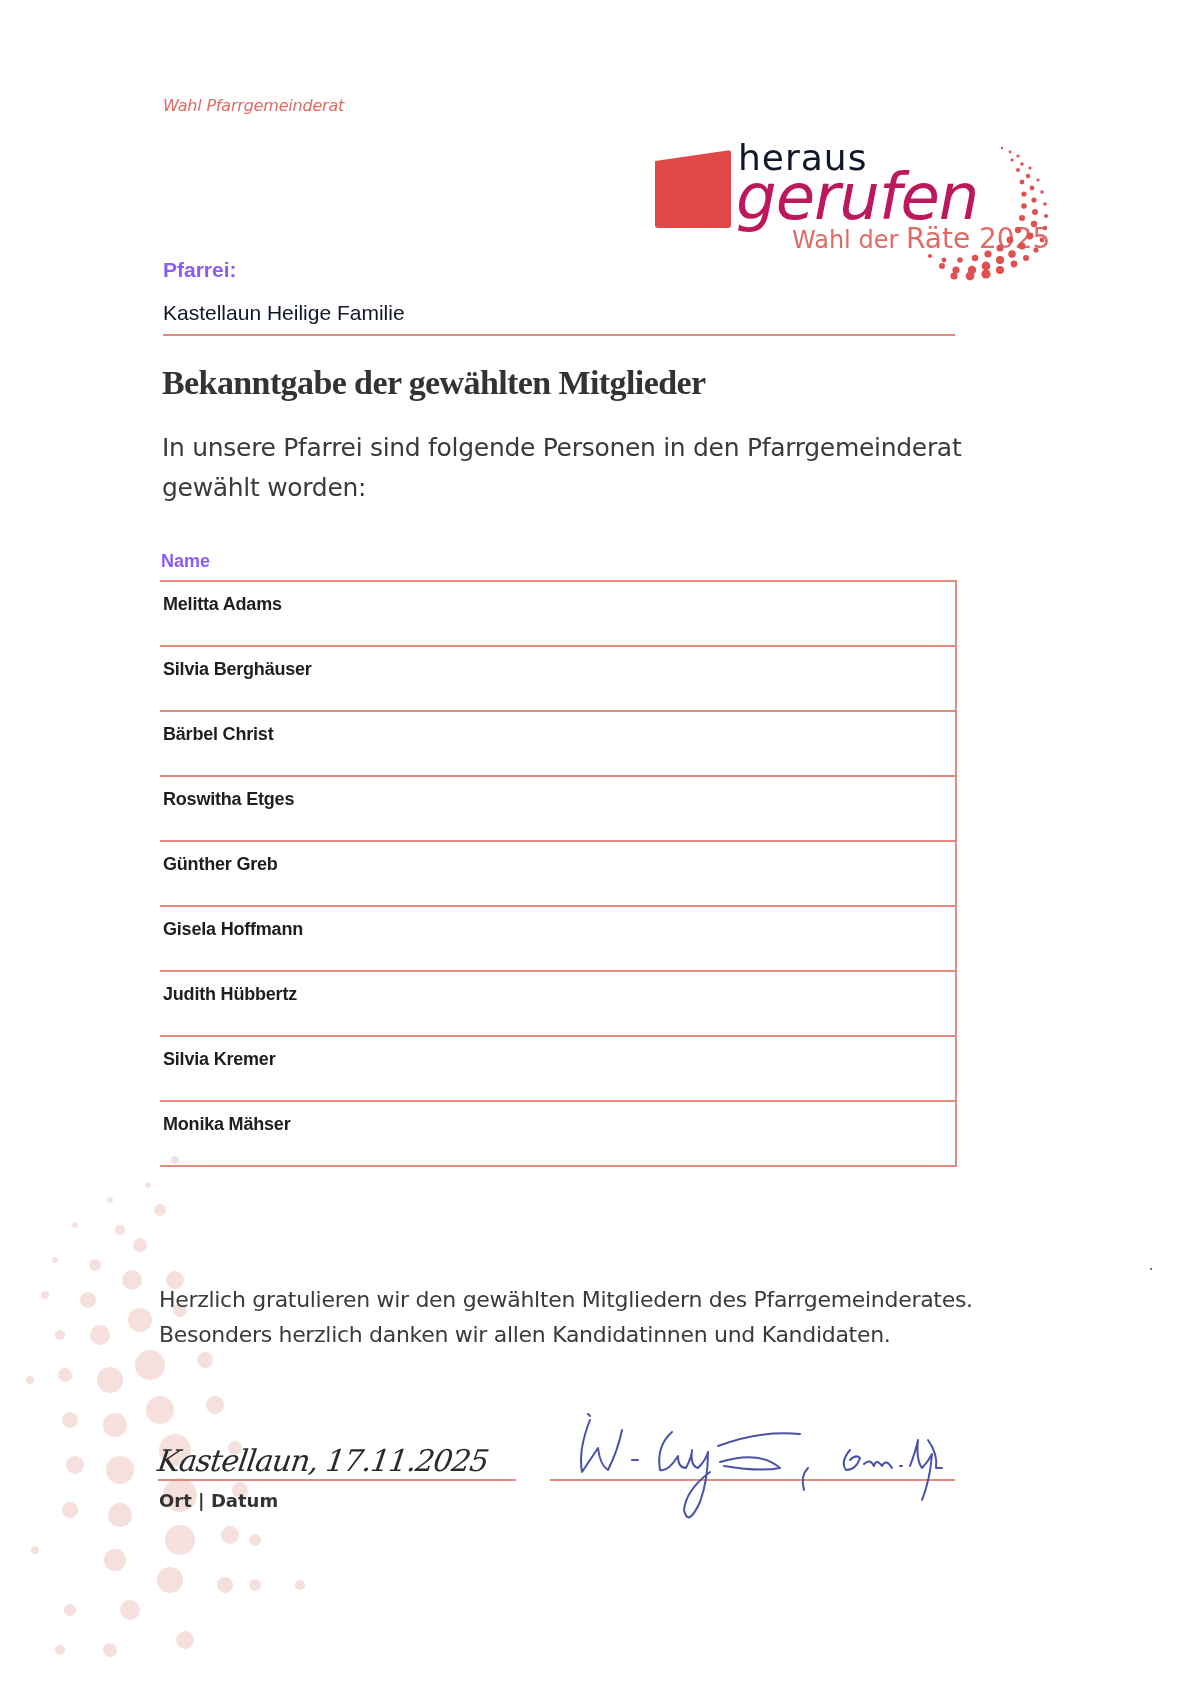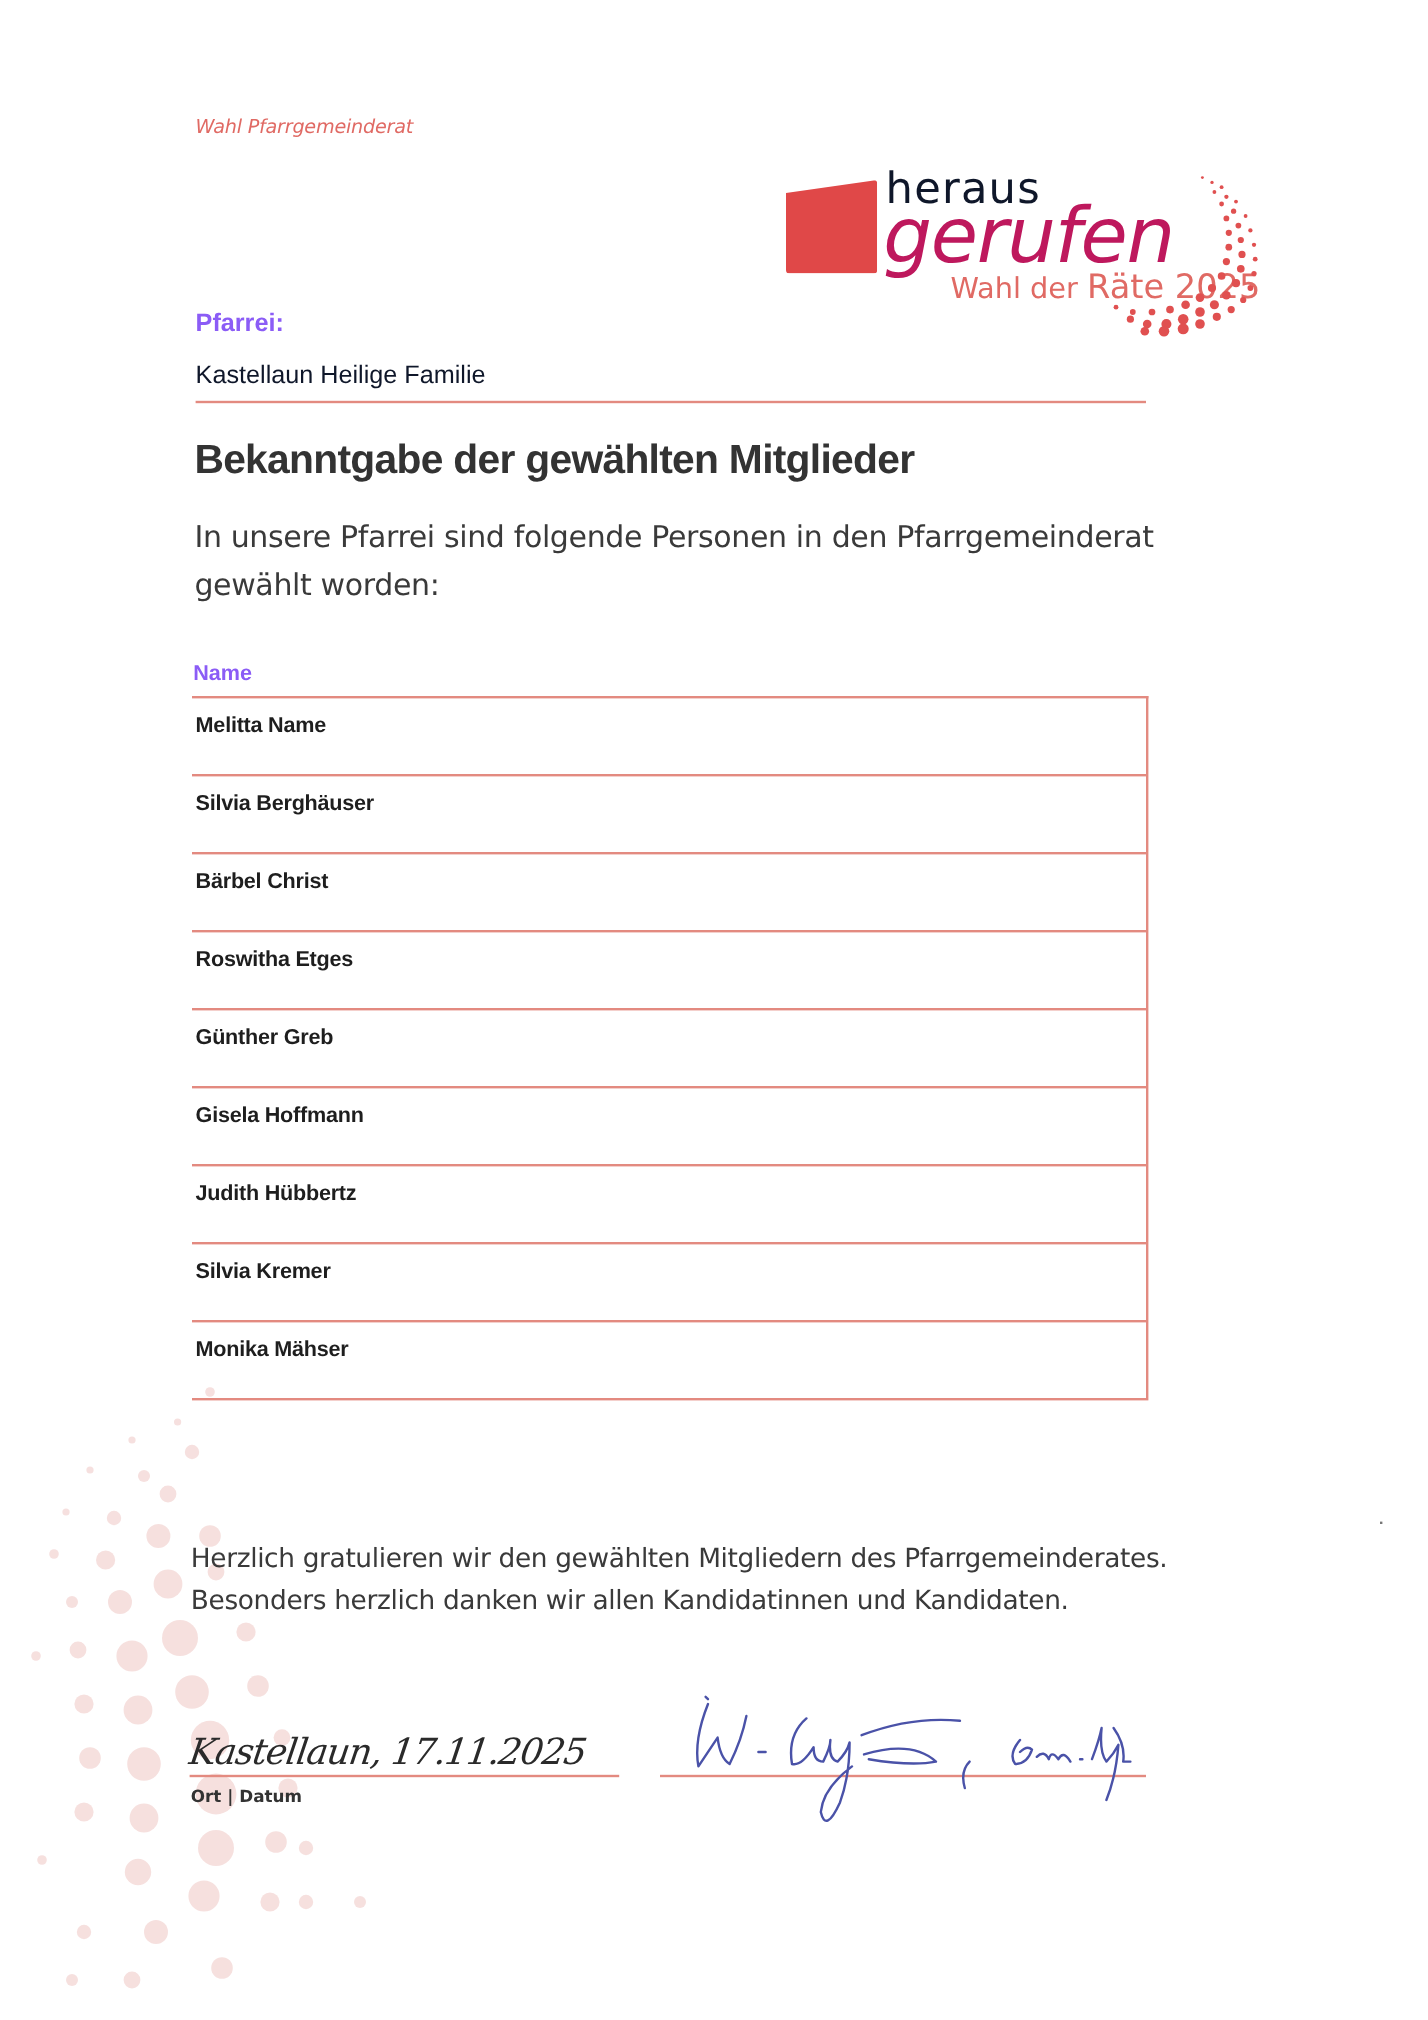--- a/index.html
+++ b/index.html
@@ -42,21 +42,21 @@
   .parish-label { left: 163px; top: 258px; font-size: 21px; }
   .parish-value {
     left: 163px; top: 301px; font-size: 21px; color: #0f172a;
     font-family: "Liberation Sans", sans-serif;
   }
   .divider { height: 0; border-top: 2px solid #e38a80; }
   .div-top { left: 163px; top: 334px; width: 792px; }
 
   .title {
     left: 162px; top: 364px; font-size: 34px; font-weight: bold; color: #333333;
-    font-family: Liberation Sans, sans-serif; letter-spacing: -0.6px;
+    font-family: Liberation Serif, serif; letter-spacing: -0.6px;
   }
   .intro {
     left: 162px; top: 428px; font-size: 25px; line-height: 40px; color: #3a3a3a;
     font-family: "DejaVu Sans", sans-serif; width: 800px; letter-spacing: -0.3px;
   }
   .name-header { left: 161px; top: 551px; font-size: 18px; }
 
   .members {
     left: 160px; top: 580px; width: 795px;
     border-top: 2px solid #e38a80; border-right: 2px solid #e38a80;
@@ -76,21 +76,21 @@
   }
 
   .sig-line { height: 0; border-top: 2px solid #e38a80; }
   .place-line { left: 158px; top: 1479px; width: 358px; }
   .sign-line { left: 550px; top: 1479px; width: 405px; }
   .place-written {
     left: 158px; top: 1443px; font-size: 30px; font-style: italic; color: #2a2a2a;
     font-family: "DejaVu Serif", serif; letter-spacing: -1px; transform: skewX(-8deg);
   }
   .place-label {
-    left: 159px; top: 1490px; font-size: 14px; font-weight: bold; color: #333;
+    left: 159px; top: 1490px; font-size: 18px; font-weight: bold; color: #333;
     font-family: "DejaVu Sans", sans-serif;
   }
   .signature { left: 560px; top: 1410px; width: 420px; height: 120px; }
 
   .bg-dots { left: 0; top: 1130px; width: 380px; height: 553px; pointer-events: none; }
   .speck { right: 38px; top: 1268px; width: 2px; height: 2px; background: #777; }
 </style>
 </head>
 <body>
 
@@ -208,21 +208,21 @@
 <div class="abs label-red parish-label">Pfarrei:</div>
 <div class="abs parish-value">Kastellaun Heilige Familie</div>
 <div class="abs divider div-top"></div>
 
 <div class="abs title">Bekanntgabe der gewählten Mitglieder</div>
 <div class="abs intro">In unsere Pfarrei sind folgende Personen in den Pfarrgemeinderat gewählt worden:</div>
 
 <div class="abs label-red name-header">Name</div>
 <ul class="abs members">
   <li class="member-row">
-      <span class="member-name">Melitta Name</span>
+      <span class="member-name">Melitta Adams</span>
     </li>
   <li class="member-row">
       <span class="member-name">Silvia Berghäuser</span>
     </li>
   <li class="member-row">
       <span class="member-name">Bärbel Christ</span>
     </li>
   <li class="member-row">
       <span class="member-name">Roswitha Etges</span>
     </li>

